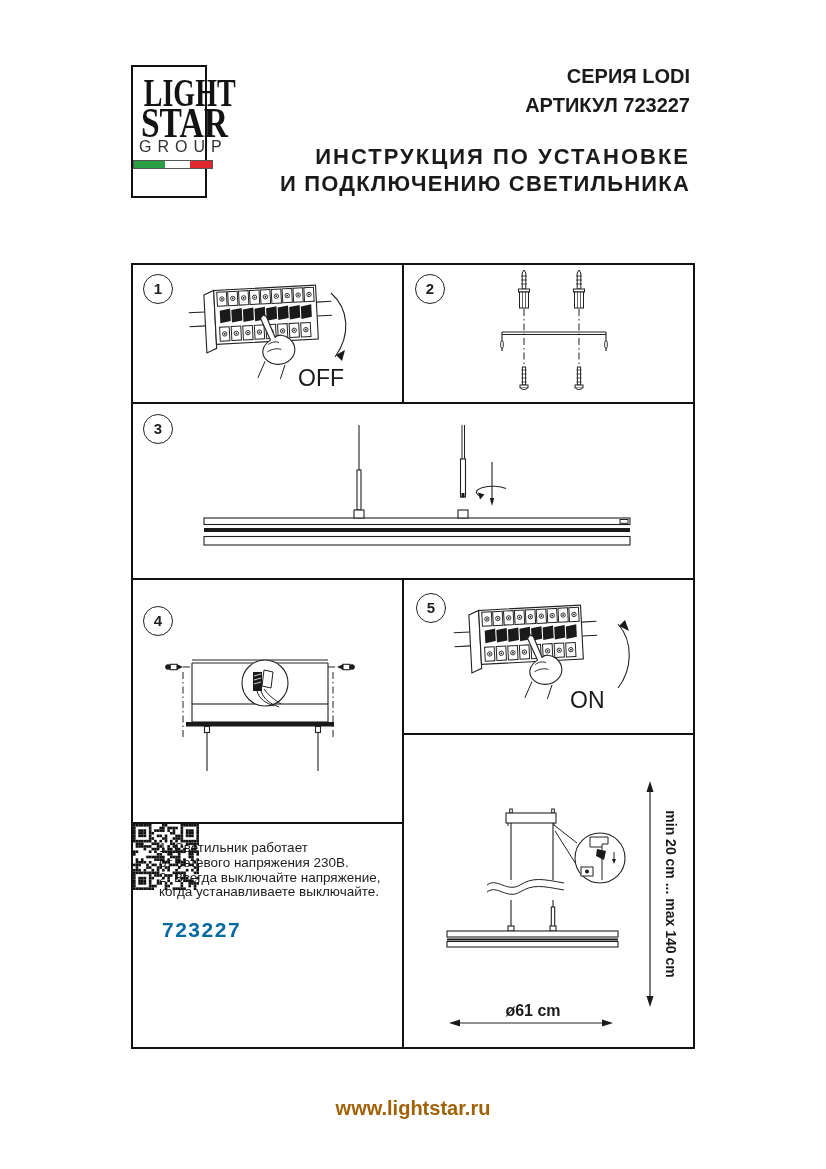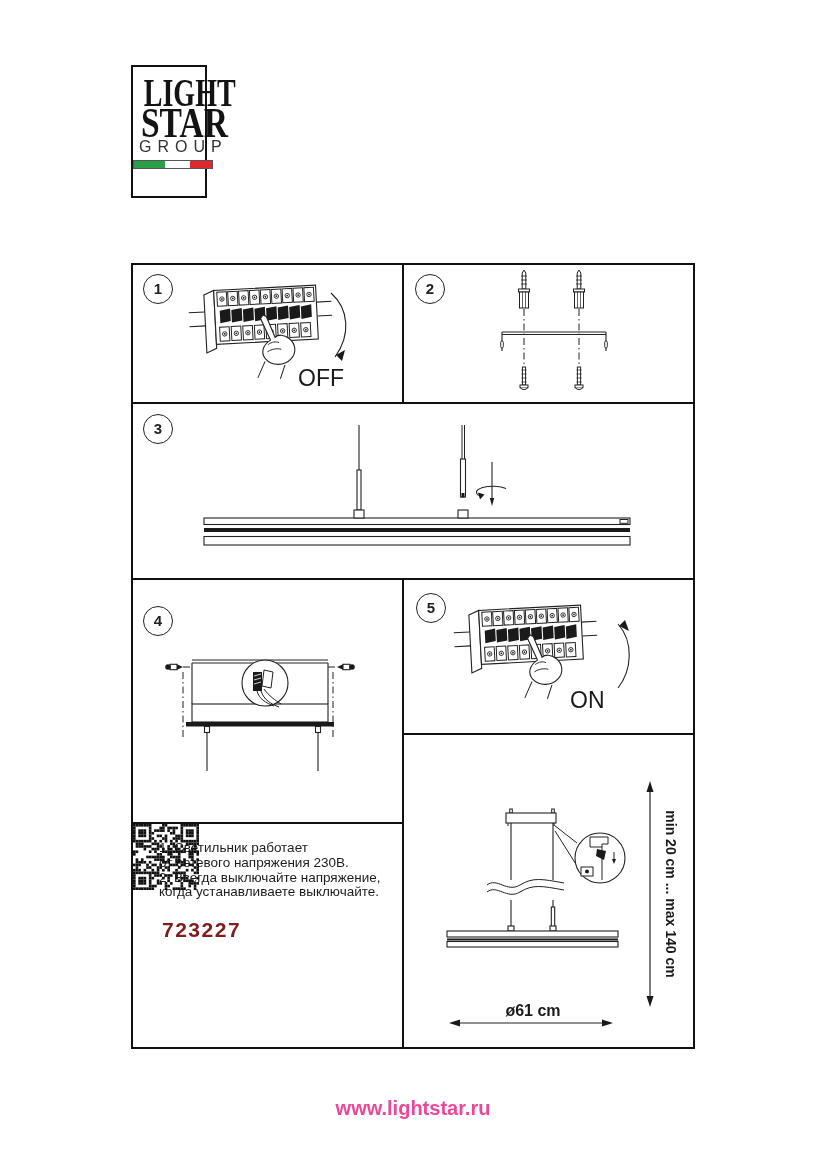--- a/index.html
+++ b/index.html
@@ -26,25 +26,25 @@
         border:2px solid #111;box-sizing:border-box;}
   .divider{position:absolute;background:#111;}
   .panel{position:absolute;}
   .panel svg{position:absolute;left:0;top:0;}
   .stepnum{position:absolute;width:30px;height:30px;border:1.6px solid #222;border-radius:50%;
            box-sizing:border-box;text-align:center;line-height:27px;font-size:15px;
            font-weight:600;color:#222;background:#fff;}
   
   .notes-text{position:absolute;left:26px;top:17px;font-size:13.5px;line-height:14.8px;color:#1d1d1d;}
   .notes-article{position:absolute;left:29px;top:94px;font-size:21px;font-weight:bold;
-                 letter-spacing:1.5px;color:#7f1d1d;}
+                 letter-spacing:1.5px;color:#0369a1;}
   .qr{position:absolute;left:29px;top:131px;}
   
   .footer{position:absolute;left:0;top:1097px;width:100%;text-align:center;
-          font-size:20px;font-weight:bold;color:#ec4899;}
+          font-size:20px;font-weight:bold;color:#a16207;}
   
   svg .ln{stroke:#222;stroke-width:1.1;fill:none;}
   svg .lnt{stroke:#222;stroke-width:1;fill:none;}
   svg .wh{fill:#fff;stroke:#222;stroke-width:1.1;}
   svg .blk{fill:#1a1a1a;stroke:none;}
   svg .dd{stroke:#222;stroke-width:1;fill:none;stroke-dasharray:7,3,1.5,3;}
   svg text{font-family:"Liberation Sans",sans-serif;fill:#1a1a1a;}
   .t-switch{font-size:23px;}
   .t-dim{font-size:16px;font-weight:bold;}
   .t-dimv{font-size:14px;font-weight:bold;}
@@ -119,20 +119,26 @@
     <div class="logo-light">LIGHT</div>
     <div class="logo-star">STAR</div>
     <div class="logo-group">GROUP</div>
     <div class="logo-flag">
       <span style="width:40%;background:#2b9f45"></span>
       <span style="width:32%;background:#fff"></span>
       <span style="width:28%;background:#e0272e"></span>
     </div>
   </div>
 
+  <div class="header-text">
+    <div class="hdr-series">СЕРИЯ LODI</div>
+    <div class="hdr-article">АРТИКУЛ 723227</div>
+    <div class="hdr-title1">ИНСТРУКЦИЯ ПО УСТАНОВКЕ</div>
+    <div class="hdr-title2">И ПОДКЛЮЧЕНИЮ СВЕТИЛЬНИКА</div>
+  </div>
 
   <div class="grid">
     <div class="divider" style="left:0;top:137px;width:560px;height:2px"></div>
     <div class="divider" style="left:0;top:313px;width:560px;height:2px"></div>
     <div class="divider" style="left:269px;top:0;width:2px;height:137px"></div>
     <div class="divider" style="left:269px;top:315px;width:2px;height:467px"></div>
     <div class="divider" style="left:0;top:557px;width:269px;height:2px"></div>
     <div class="divider" style="left:271px;top:468px;width:289px;height:2px"></div>
 
     <div class="panel" style="left:0;top:0;width:269px;height:137px">

